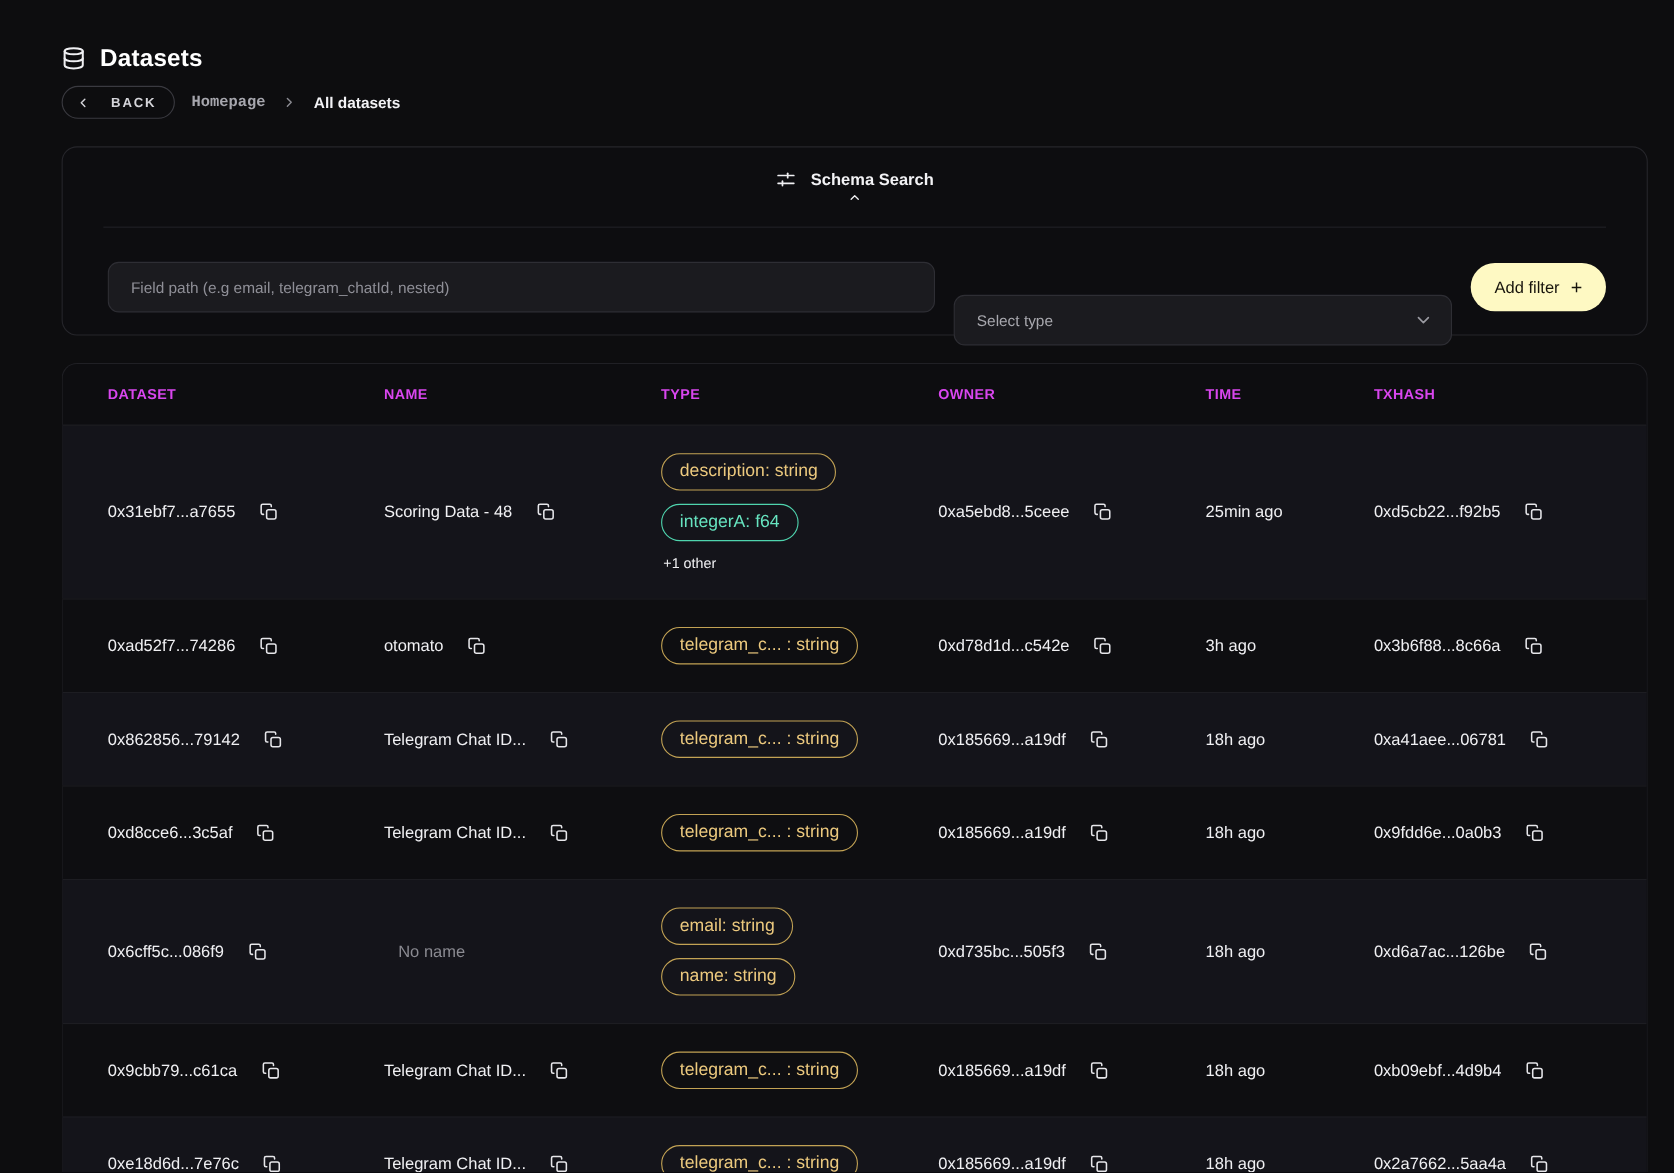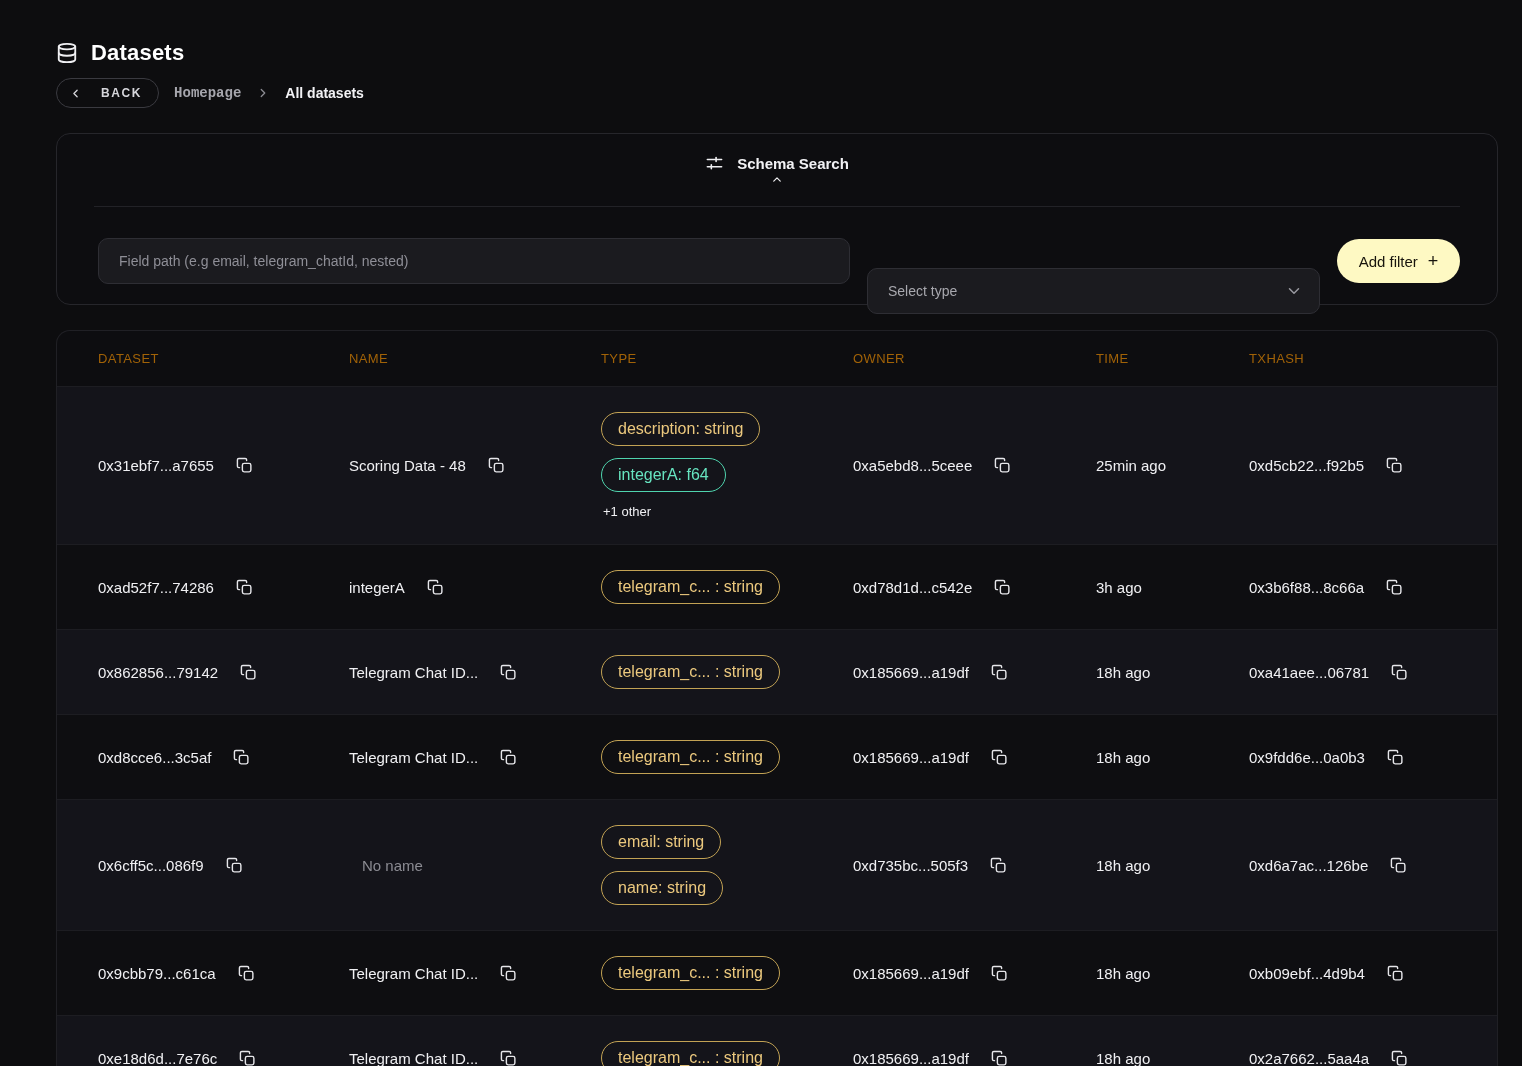--- a/index.html
+++ b/index.html
@@ -68,21 +68,21 @@
   .table-card {
     position:absolute; left:56px; top:330px; width:1442px; height:736px;
     border:1px solid #202025; border-bottom:none; border-radius:14px 14px 0 0;
     background:#0d0d10; overflow:hidden;
   }
   .thead, .trow {
     display:grid; grid-template-columns:251px 252px 252px 243px 153px 1fr;
     padding-left:41px; align-items:center;
   }
   .thead { height:55px; }
-  .th { font-size:13px; font-weight:400; color:#a16207; letter-spacing:.4px; }
+  .th { font-size:13px; font-weight:700; color:#d946ef; letter-spacing:.4px; }
   .trow { padding-top:25px; padding-bottom:25px; border-top:1px solid #1d1d22; cursor:pointer; }
   .trow.stripe-a { background:#14141a; }
   .trow.stripe-b { background:#0e0e11; }
   .cell { display:flex; align-items:center; gap:22px; padding-right:14px; }
   .val { font-size:15px; color:#f0f0f3; white-space:nowrap; }
   .val.muted { color:#8b8b92;margin-left:13px; }
   .copy { display:flex; color:#e6e6ea; cursor:pointer; flex:0 0 auto; }
   .type-col { flex-direction:column; align-items:flex-start; gap:12px; }
   .badge {
     display:inline-flex; align-items:center; border-radius:999px; padding:7px 16px;
@@ -216,21 +216,21 @@
           <div class="cell">
             <span class="val">0xad52f7...74286</span>
             <span class="copy">
               <svg viewBox="0 0 24 24" width="17" height="17" fill="none" stroke="currentColor" stroke-width="2" stroke-linecap="round" stroke-linejoin="round">
                 <rect x="9" y="9" width="12" height="12" rx="2.5"></rect>
                 <path d="M5 15H4a2 2 0 0 1-2-2V4a2 2 0 0 1 2-2h9a2 2 0 0 1 2 2v1"></path>
               </svg>
             </span>
           </div>
           <div class="cell">
-            <span class="val">integerA</span>
+            <span class="val">otomato</span>
             <span class="copy">
               <svg viewBox="0 0 24 24" width="17" height="17" fill="none" stroke="currentColor" stroke-width="2" stroke-linecap="round" stroke-linejoin="round">
                 <rect x="9" y="9" width="12" height="12" rx="2.5"></rect>
                 <path d="M5 15H4a2 2 0 0 1-2-2V4a2 2 0 0 1 2-2h9a2 2 0 0 1 2 2v1"></path>
               </svg>
             </span>
           </div>
           <div class="cell type-col">
             <span class="badge gold">telegram_c... : string</span>
           </div>

